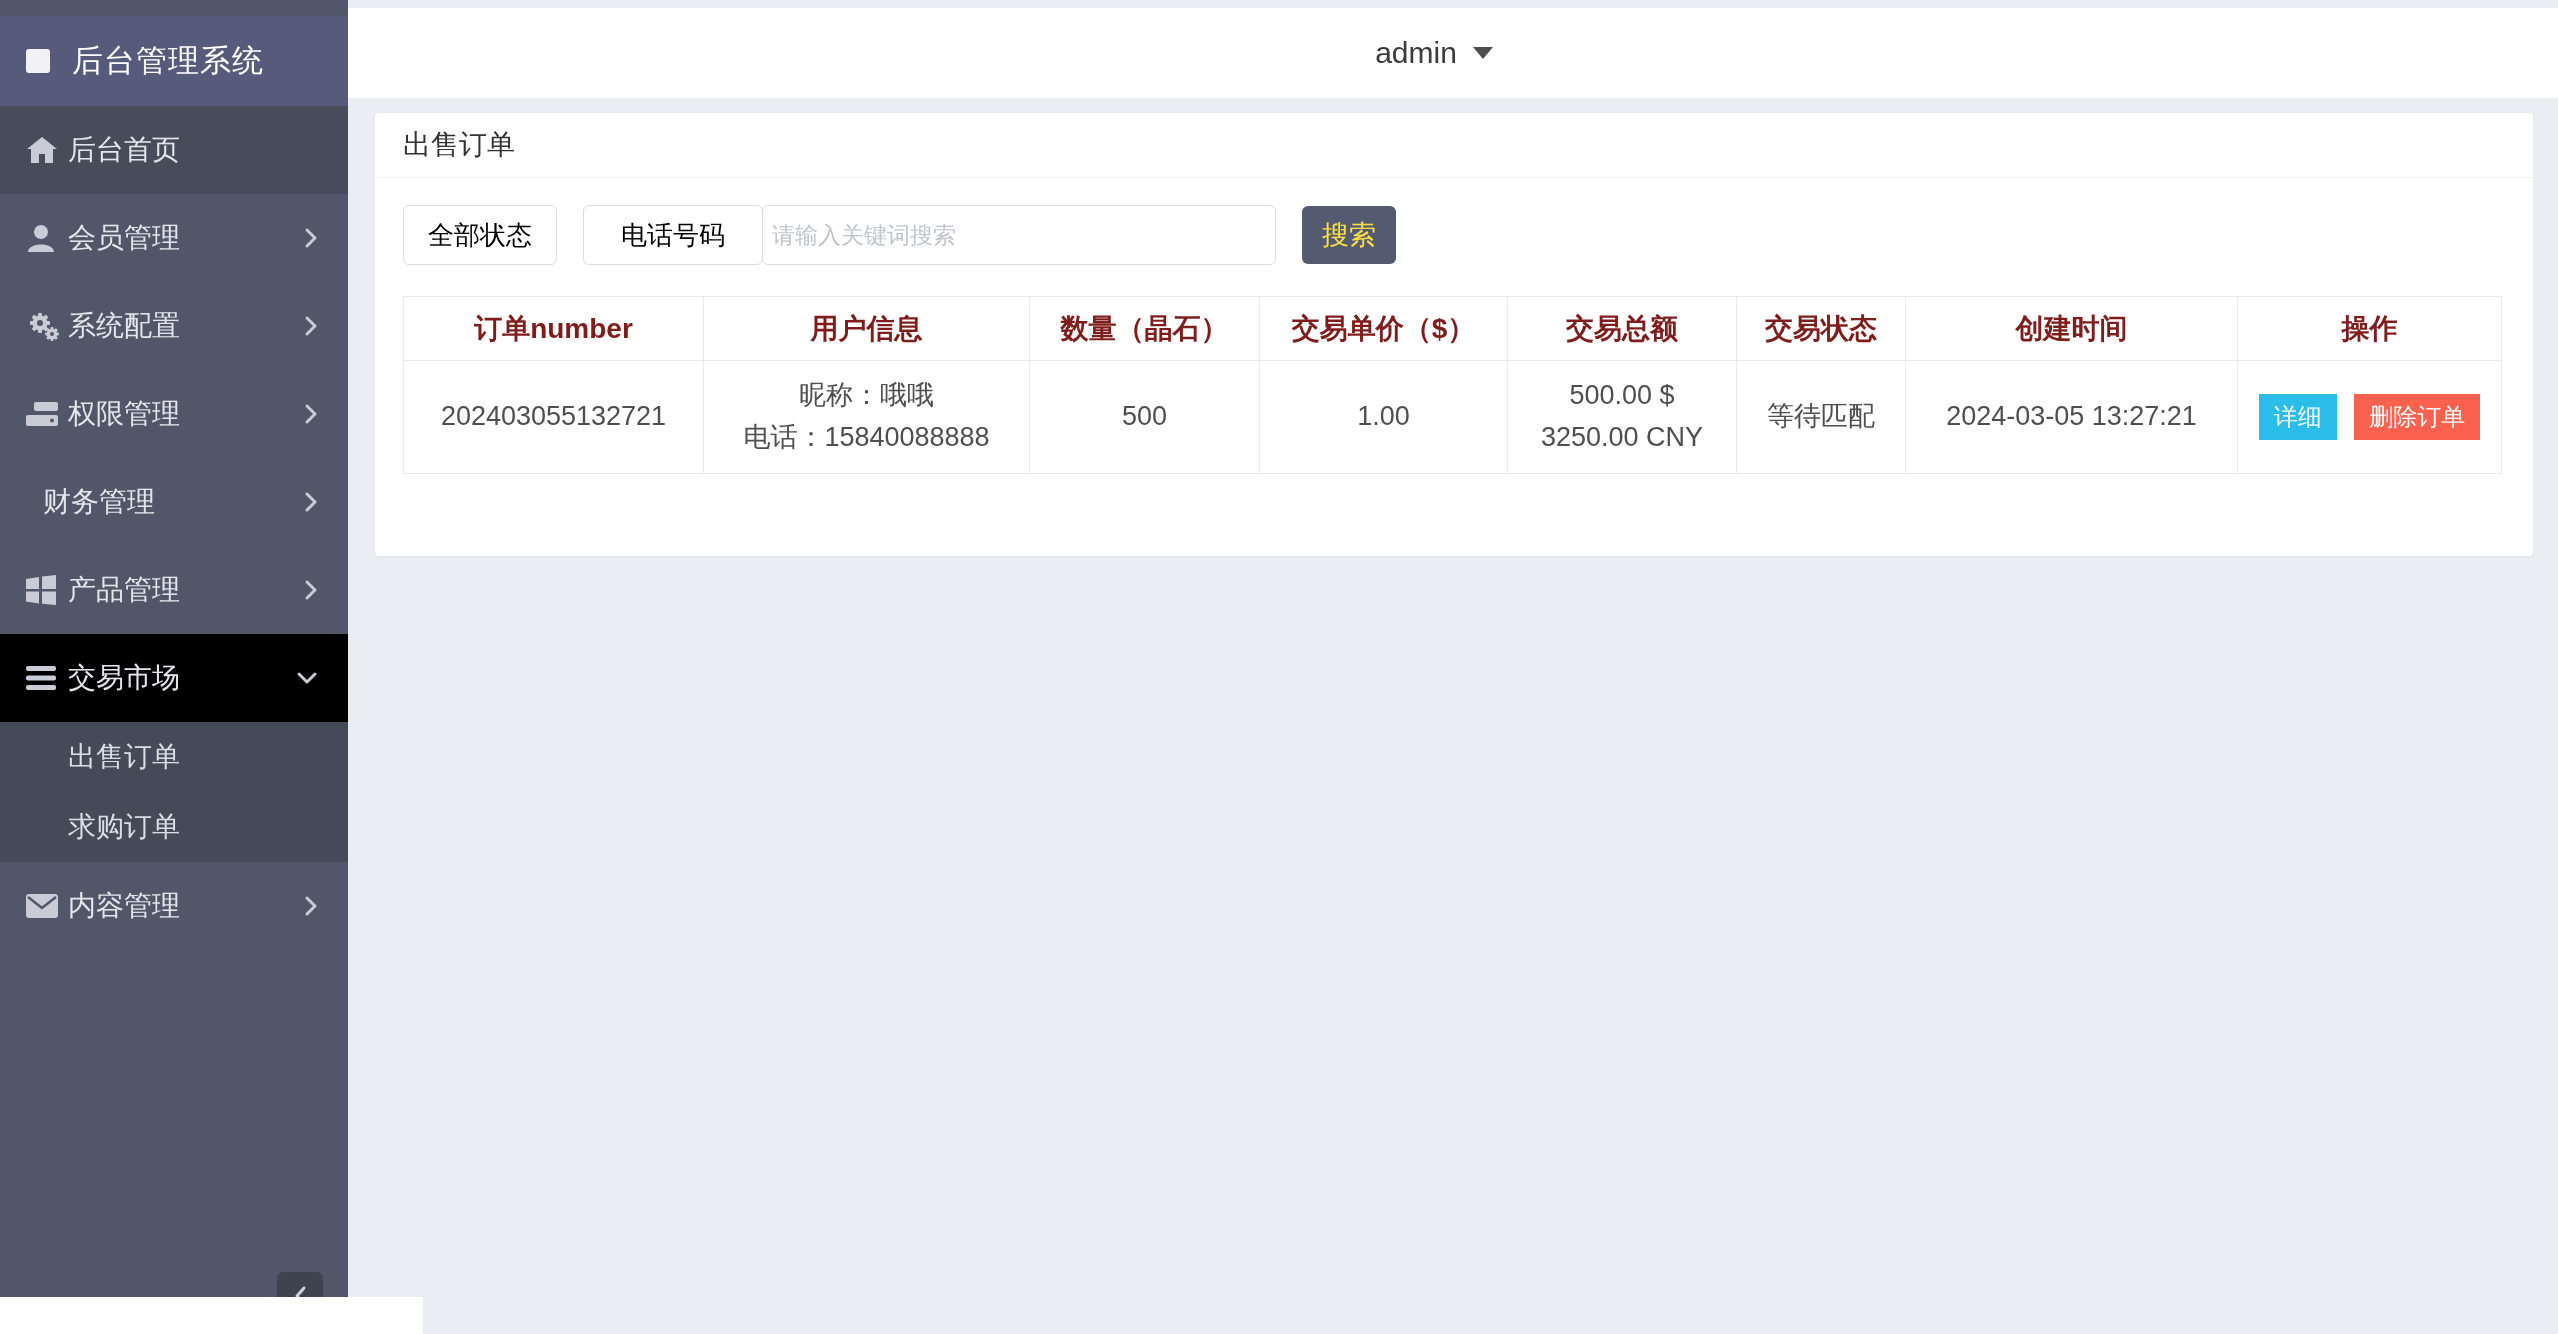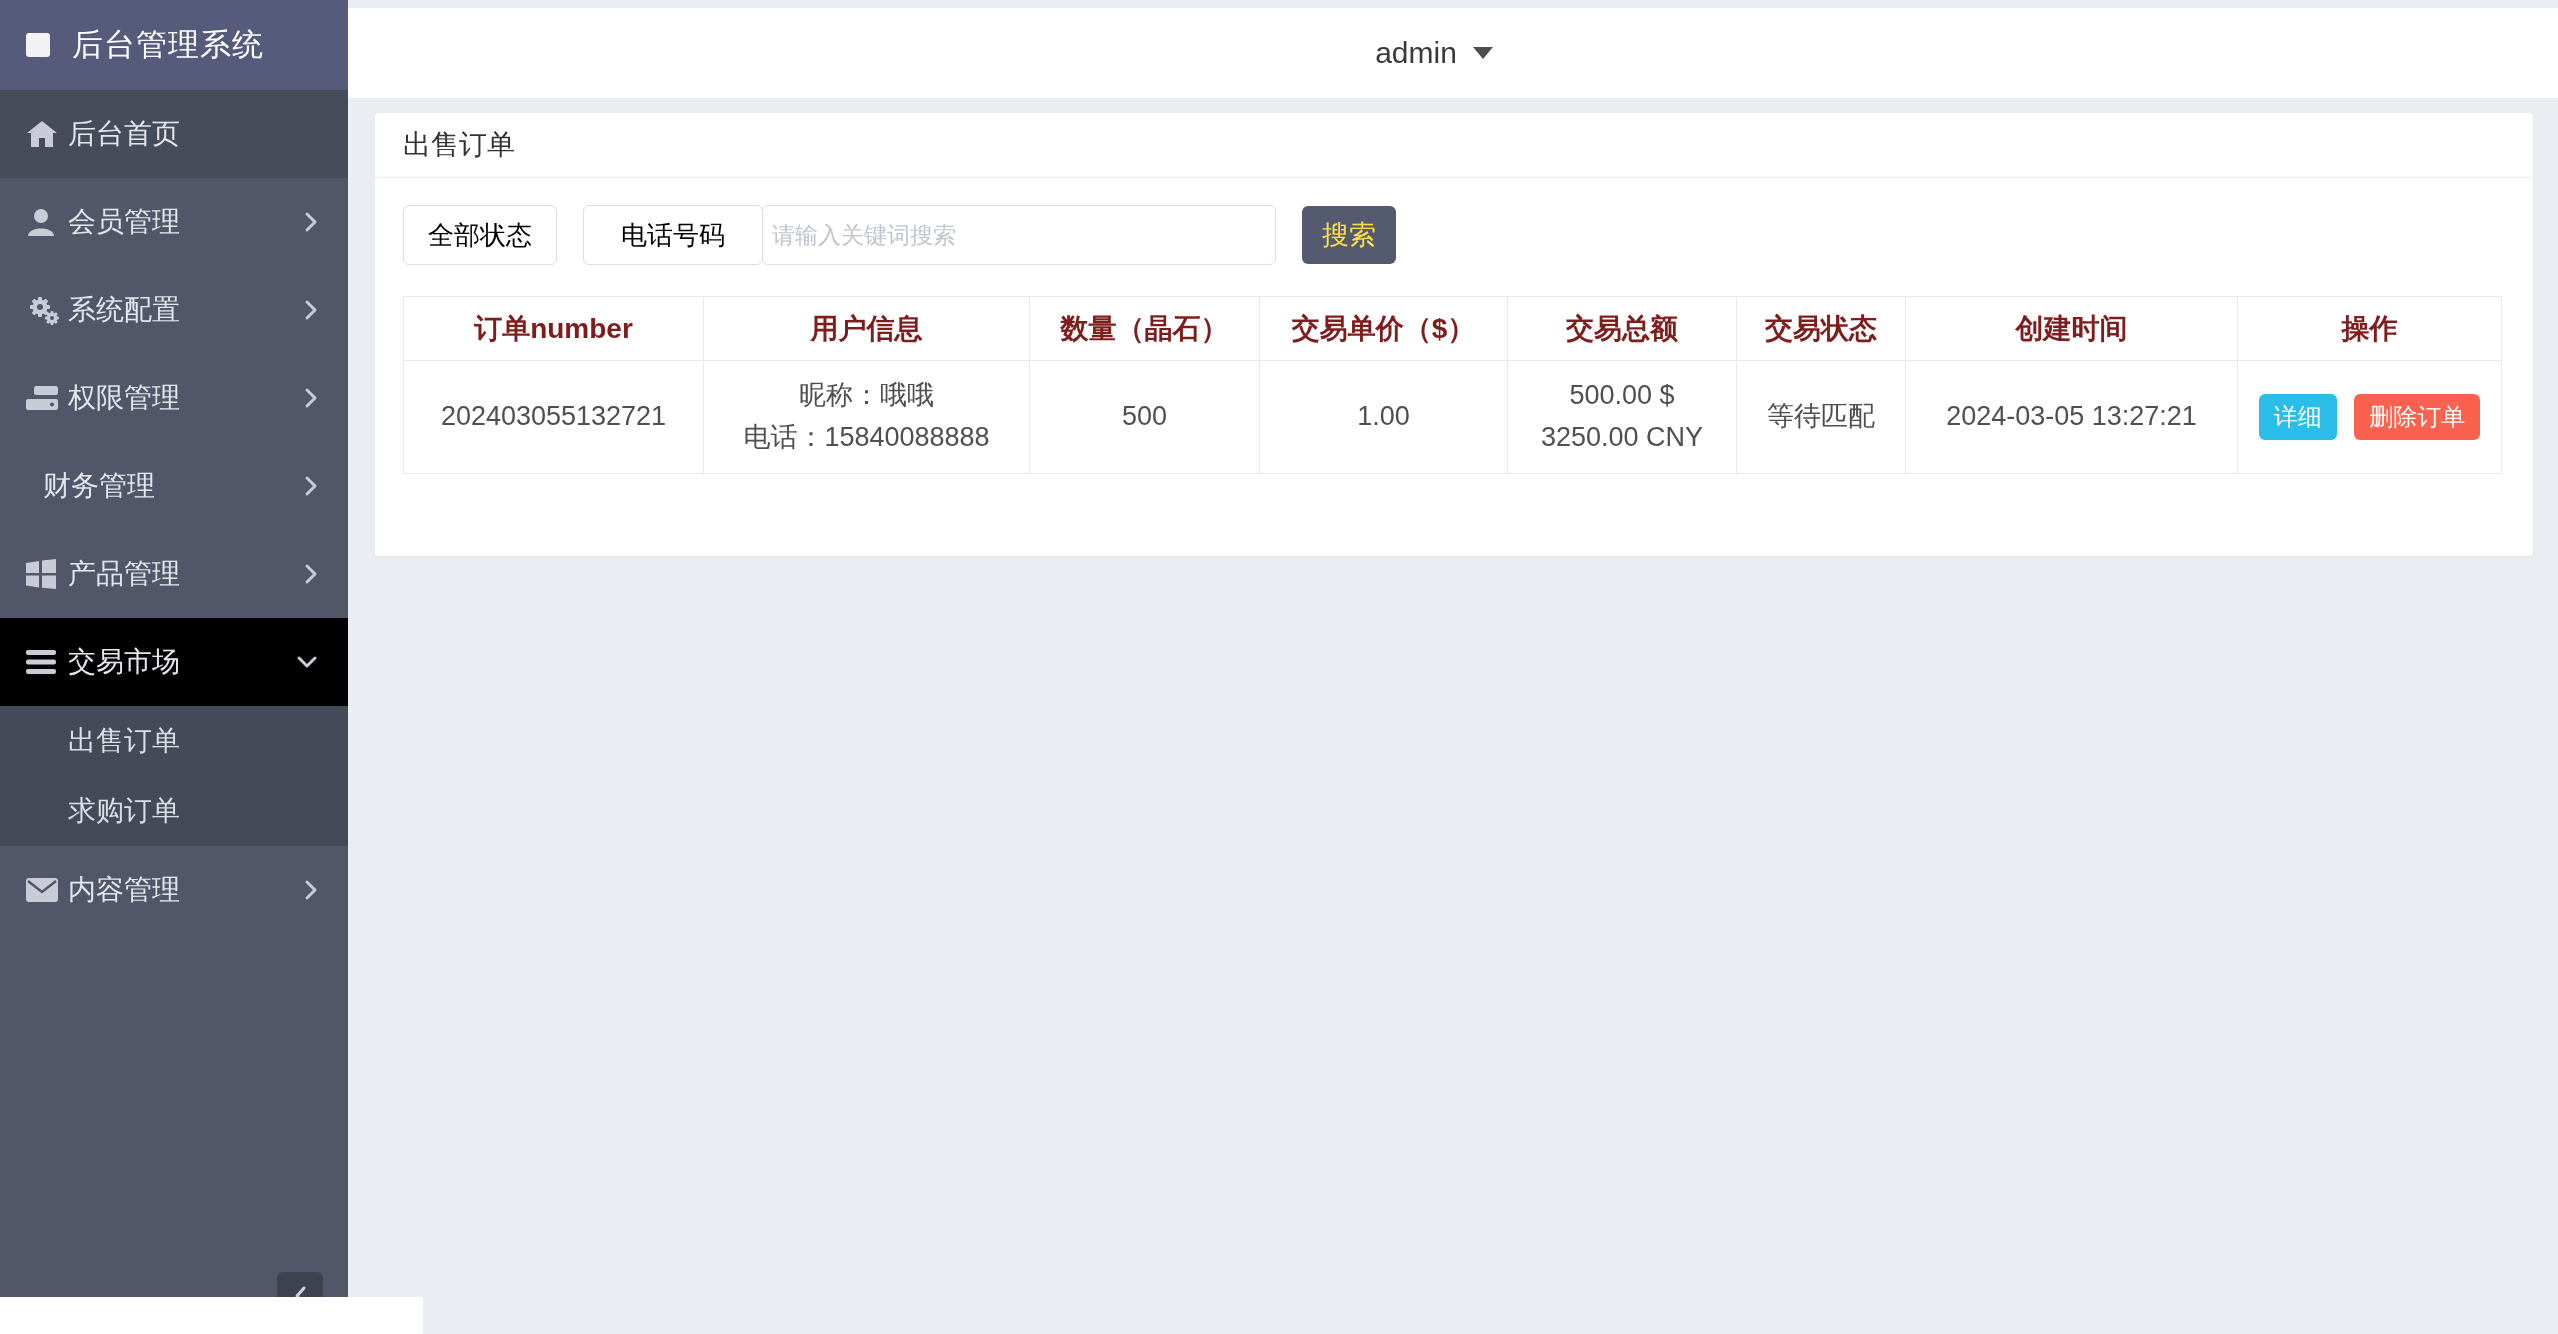--- a/index.html
+++ b/index.html
@@ -15,20 +15,21 @@
   .sidebar {
     position: absolute; left: 0; top: 0;
     width: 348px; height: 1334px;
     background: #515668;
     z-index: 10;
   }
   .logo {
     height: 90px; background: #565A7B;
     display: flex; align-items: center;
     padding-left: 26px;
+    margin-top: 16px;
   }
   .logo-square {
     width: 24px; height: 24px; background: #F2F2F4; border-radius: 3px;
     flex: 0 0 auto;
   }
   .logo-title {
     margin-left: 22px; color: #FFFFFF; font-size: 31px; letter-spacing: 1px;
   }
   .s-item {
     height: 88px; display: flex; align-items: center;
@@ -135,21 +136,21 @@
     text-align: center; background: #FFFFFF; padding: 0 8px;
   }
   .orders td {
     border: 1px solid #E7E9ED; height: 106px;
     font-size: 27px; color: #4F4F4F; text-align: center;
     padding: 14px 10px; line-height: 1.55; background: #FFFFFF;
   }
   .two-line span { display: block; }
   .action-btn {
     display: inline-block; height: 46px; line-height: 46px;
-    border: none; border-radius: 6px; color: #FFFFFF;
+    border: none; border-radius: 0; color: #FFFFFF;
     font-size: 24px; padding: 0 15px; cursor: pointer;
     font-family: "Liberation Sans", "DejaVu Sans", sans-serif; vertical-align: middle;
   }
   .btn-detail { background: #2BBDE9; margin-right: 10px; }
   .btn-delete { background: #FA624F; }
 </style>
 </head>
 <body>
 
 <aside class="sidebar">

